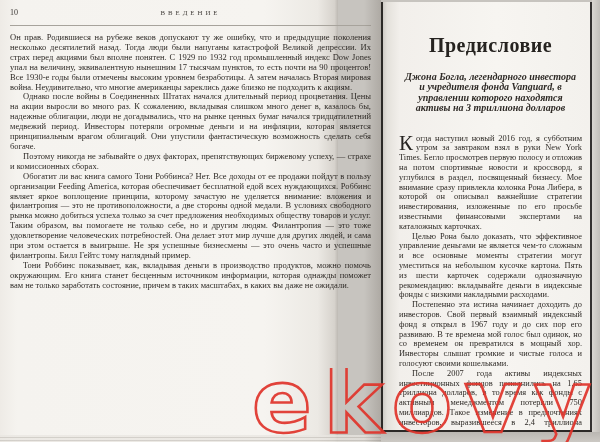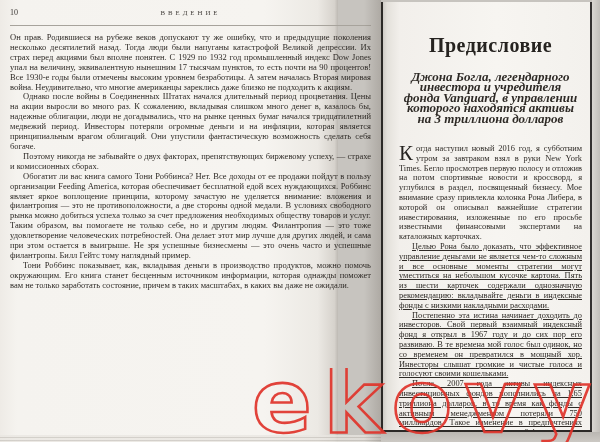--- a/index.html
+++ b/index.html
@@ -39,26 +39,26 @@
     box-sizing:border-box;
     border-left:2px solid #2c2a27;
     border-right:2px solid #343130;
     border-bottom:2px solid #2b2927;
     background:linear-gradient(90deg,#cfccc6 0,#e4e1db 2%,#f2efeb 8%,#f7f5f1 55%,#f3f1ed 100%);
   }
   .rp-inner { position:absolute; left:16px; top:0; width:183px; }
   .rp-title { margin:32px 0 0 0; text-align:center; font-size:20px; font-weight:bold;
               letter-spacing:.5px; color:#262320; }
   .rp-subtitle { margin:15px auto 0 auto; width:178px; text-align:center;
-                 font-size:13px; line-height:10.4px; font-weight:bold; font-style:italic;
+                 font-size:10px; line-height:10.4px; font-weight:bold; font-style:italic;
                  color:#2e2a26; }
   .rp-body { margin-top:20px; font-size:8.4px; line-height:9.8px; text-align:justify;
              color:#2e2a26; }
   .rp-body p { margin:0; }
-  .rp-rest p { text-indent:13px;text-decoration:underline; }
+  .rp-rest p { text-indent:13px; }
   .dropcap { float:left; font-size:21px; line-height:17px; padding:1px 3px 0 0;
              color:#262320; }
   .right-of-page { position:absolute; left:592px; top:0; width:8px; height:442px;
                    background:linear-gradient(90deg,#d9d6d1 0,#c2bfba 100%); }
   .below-right-page { position:absolute; left:381px; top:432px; width:219px; height:10px;
                       background:linear-gradient(180deg,#bab7b2 0,#ccc9c4 100%); }
   
   .watermark { position:absolute; left:238px; top:368px; pointer-events:none; opacity:.92; }
 </style>
 </head>

